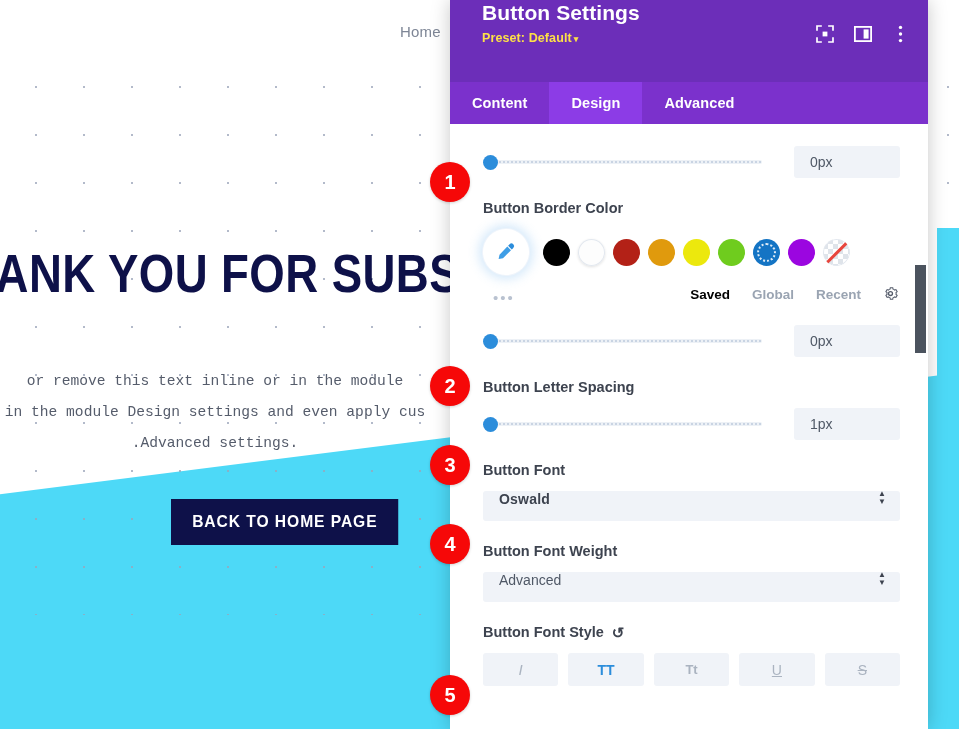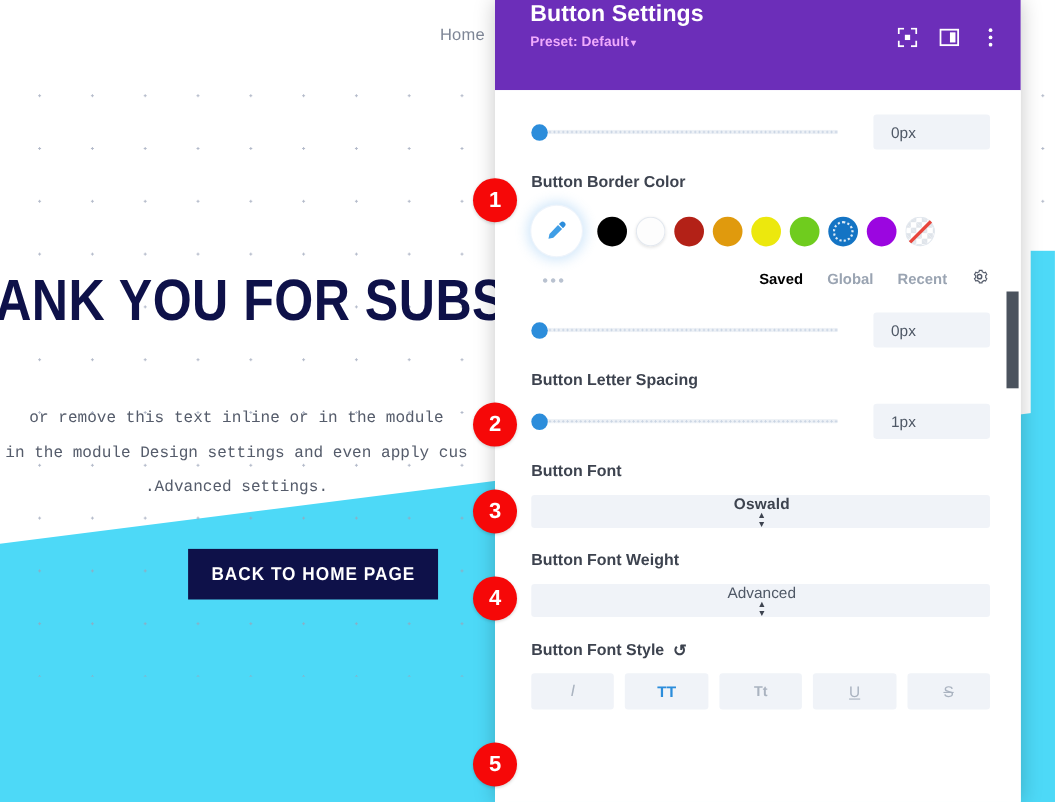--- a/index.html
+++ b/index.html
@@ -66,21 +66,21 @@
     display:flex;flex-direction:column;overflow:hidden;
   }
   #panel-header{
     background:#6c2eb9;height:82px;flex:none;position:relative;
     padding:0 20px 0 32px;box-sizing:border-box;
   }
   #panel-title{
     color:#fff;font-size:21px;font-weight:700;letter-spacing:.1px;line-height:26px;
   }
   #panel-preset{
-    color:#f0abfc;font-size:12.5px;font-weight:700;margin-top:5px;letter-spacing:.1px;
+    color:#fde047;font-size:12.5px;font-weight:700;margin-top:5px;letter-spacing:.1px;
   }
   #panel-preset .caret{font-size:9px;margin-left:2px;}
   #header-icons{
     position:absolute;right:18px;top:24px;display:flex;align-items:center;gap:19px;
   }
   .hicon{width:19px;height:19px;display:flex;align-items:center;justify-content:center;}
   .hicon svg{display:block;}
 
   #tabs{
     background:#7b31cc;height:42px;flex:none;display:flex;align-items:stretch;
@@ -149,22 +149,22 @@
   }
   .dots3{
     position:absolute;left:10px;top:4px;color:#b9c2d0;font-size:15px;letter-spacing:2px;line-height:1;
   }
   .meta-link{font-size:13.5px;color:#9aa4b2;font-weight:700;}
   .meta-link.active{color:#000000;margin-left:12px;}
   .gear{color:#555c6b;font-size:15px;line-height:1;}
 
   .select-box{
     height:30px;background:#f0f3f8;border-radius:3px;
-    display:flex;align-items:center;justify-content:space-between;
-    padding:0 14px 0 16px;box-sizing:border-box;font-size:14px;color:#4f5866;flex-direction:column;
+    display:flex;justify-content:space-between;
+    padding:0 14px 0 16px;box-sizing:border-box;font-size:14px;color:#4f5866;
   }
   .select-box.condensed{
     font-family:"Liberation Sans Narrow","Liberation Sans",sans-serif;
     font-weight:700;color:#3d434f;letter-spacing:.2px;
   }
   .spin{display:flex;flex-direction:column;gap:2px;align-items:center;color:#3d434f;}
   .spin i{font-style:normal;font-size:8px;line-height:6px;}
 
   .style-row{display:flex;gap:10px;}
   .style-btn{
@@ -240,20 +240,25 @@
       <span class="hicon">
         <svg width="5" height="18" viewBox="0 0 5 18">
           <circle cx="2.5" cy="2.4" r="1.7" fill="#fff"></circle>
           <circle cx="2.5" cy="9" r="1.7" fill="#fff"></circle>
           <circle cx="2.5" cy="15.6" r="1.7" fill="#fff"></circle>
         </svg>
       </span>
     </div>
   </div>
 
+  <div id="tabs">
+    <div class="tab">Content</div>
+    <div class="tab active">Design</div>
+    <div class="tab">Advanced</div>
+  </div>
 
   <div id="panel-body">
 
     <div class="field">
       <div class="slider-row">
         <div class="slider">
           <div class="slider-track"></div>
           <div class="slider-handle"></div>
         </div>
         <div class="value-box">0px</div>

